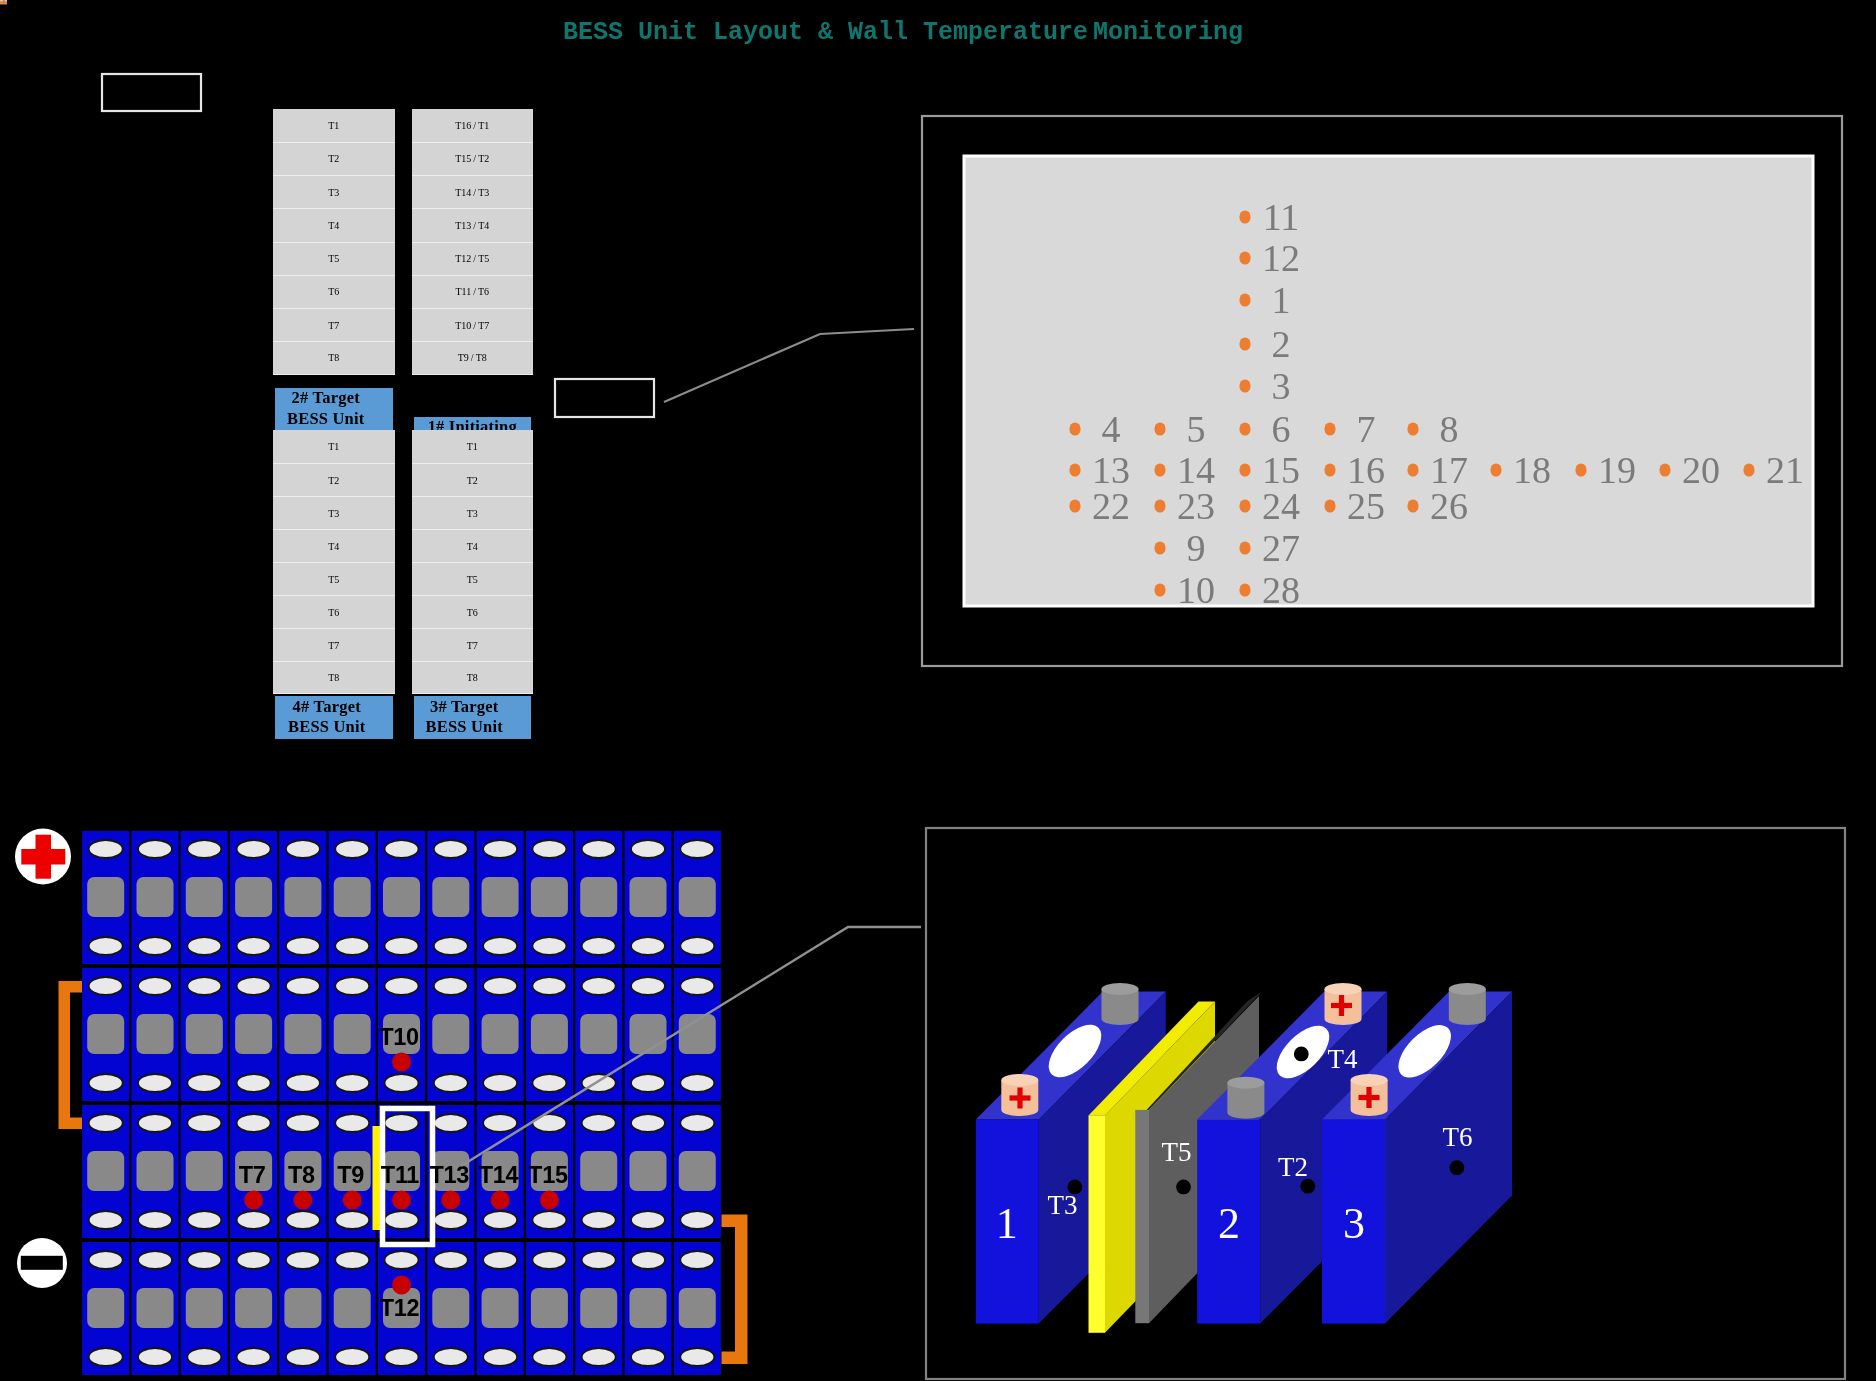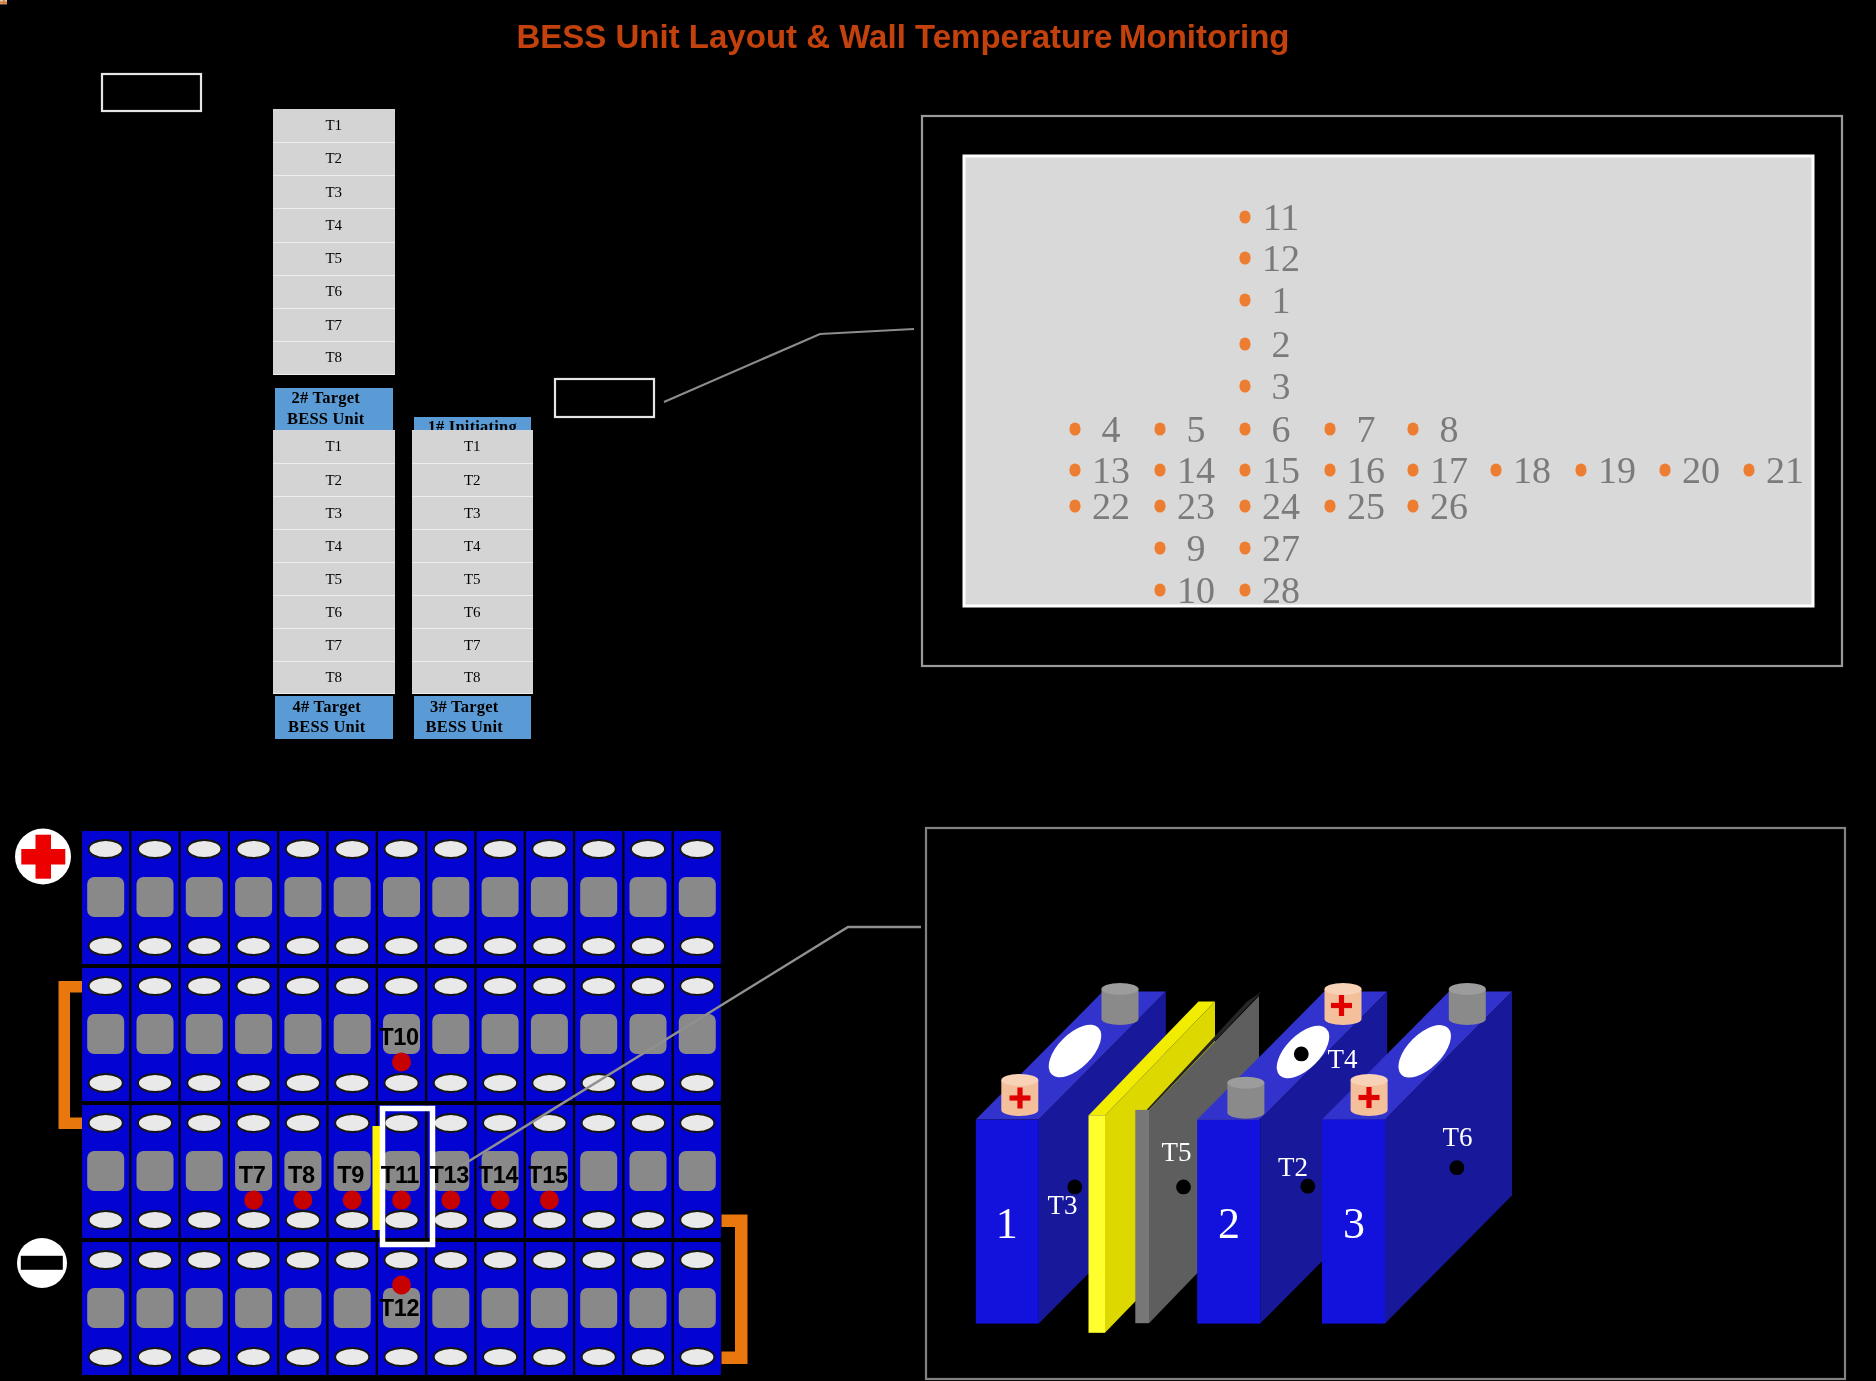--- a/index.html
+++ b/index.html
@@ -1,22 +1,22 @@
 <!DOCTYPE html>
 <html><head><meta charset="utf-8"><title>BESS</title>
 <style>
 *{margin:0;padding:0;box-sizing:border-box;}
 html,body{background:#000;}
 #page{position:relative;width:1876px;height:1381px;background:#000;overflow:hidden;}
 .title{position:absolute;transform:translateX(-50%);white-space:nowrap;
-  font-family:Liberation Sans, sans-serif;font-weight:bold;font-size:33px;color:#c2410c;}
+  font-family:Liberation Mono, monospace;font-weight:bold;font-size:25px;color:#0f766e;}
 .tbl{position:absolute;width:121.5px;}
 .tbl .c:last-child{border-bottom:1.5px solid #ededed;}
 .c{background:#d4d4d4;display:flex;align-items:center;justify-content:center;
-  font-family:"Liberation Serif",serif;font-size:15px;color:#000;}
+  font-family:"Liberation Serif",serif;font-size:10px;color:#000;}
 .hdr{position:absolute;width:121.5px;height:46.5px;background:#5b9bd5;border:2.5px solid #000;
   display:flex;flex-direction:column;align-items:center;justify-content:center;
   font-family:"Liberation Serif",serif;font-weight:bold;font-size:16.5px;letter-spacing:0.2px;line-height:20.5px;color:#000;text-align:center;}
 </style></head>
 <body>
 <div id="page">
 <div class="title" style="left:903px;top:18px;">BESS Unit Layout &amp; Wall Temperature Monitoring</div>
 <div class="tbl" style="left:273px;top:108.5px;">
       <div class="c" style="height:33.25px;">T1</div>
       <div class="c" style="height:33.25px;border-top:1.5px solid #ededed;">T2</div>
@@ -37,20 +37,30 @@
       <div class="c" style="height:33.0px;border-top:1.5px solid #ededed;">T3</div>
       <div class="c" style="height:33.0px;border-top:1.5px solid #ededed;">T4</div>
       <div class="c" style="height:33.0px;border-top:1.5px solid #ededed;">T5</div>
       <div class="c" style="height:33.0px;border-top:1.5px solid #ededed;">T6</div>
       <div class="c" style="height:33.0px;border-top:1.5px solid #ededed;">T7</div>
       <div class="c" style="height:33.0px;border-top:1.5px solid #ededed;">T8</div>
     </div>
     <div class="hdr" style="left:273px;top:694px;padding-right:14px;">
       <div>4# Target</div>
       <div>BESS Unit</div>
+    </div>
+    <div class="tbl" style="left:411.5px;top:108.5px;">
+      <div class="c" style="height:33.25px;">T16 / T1</div>
+      <div class="c" style="height:33.25px;border-top:1.5px solid #ededed;">T15 / T2</div>
+      <div class="c" style="height:33.25px;border-top:1.5px solid #ededed;">T14 / T3</div>
+      <div class="c" style="height:33.25px;border-top:1.5px solid #ededed;">T13 / T4</div>
+      <div class="c" style="height:33.25px;border-top:1.5px solid #ededed;">T12 / T5</div>
+      <div class="c" style="height:33.25px;border-top:1.5px solid #ededed;">T11 / T6</div>
+      <div class="c" style="height:33.25px;border-top:1.5px solid #ededed;">T10 / T7</div>
+      <div class="c" style="height:33.25px;border-top:1.5px solid #ededed;">T9 / T8</div>
     </div>
     <div class="hdr" style="left:411.5px;top:374.5px;margin-top:40px;">
       <div>1# Initiating</div>
       <div>BESS Unit</div>
     </div>
     <div class="tbl" style="left:411.5px;top:430px;">
       <div class="c" style="height:33.0px;">T1</div>
       <div class="c" style="height:33.0px;border-top:1.5px solid #ededed;">T2</div>
       <div class="c" style="height:33.0px;border-top:1.5px solid #ededed;">T3</div>
       <div class="c" style="height:33.0px;border-top:1.5px solid #ededed;">T4</div>

